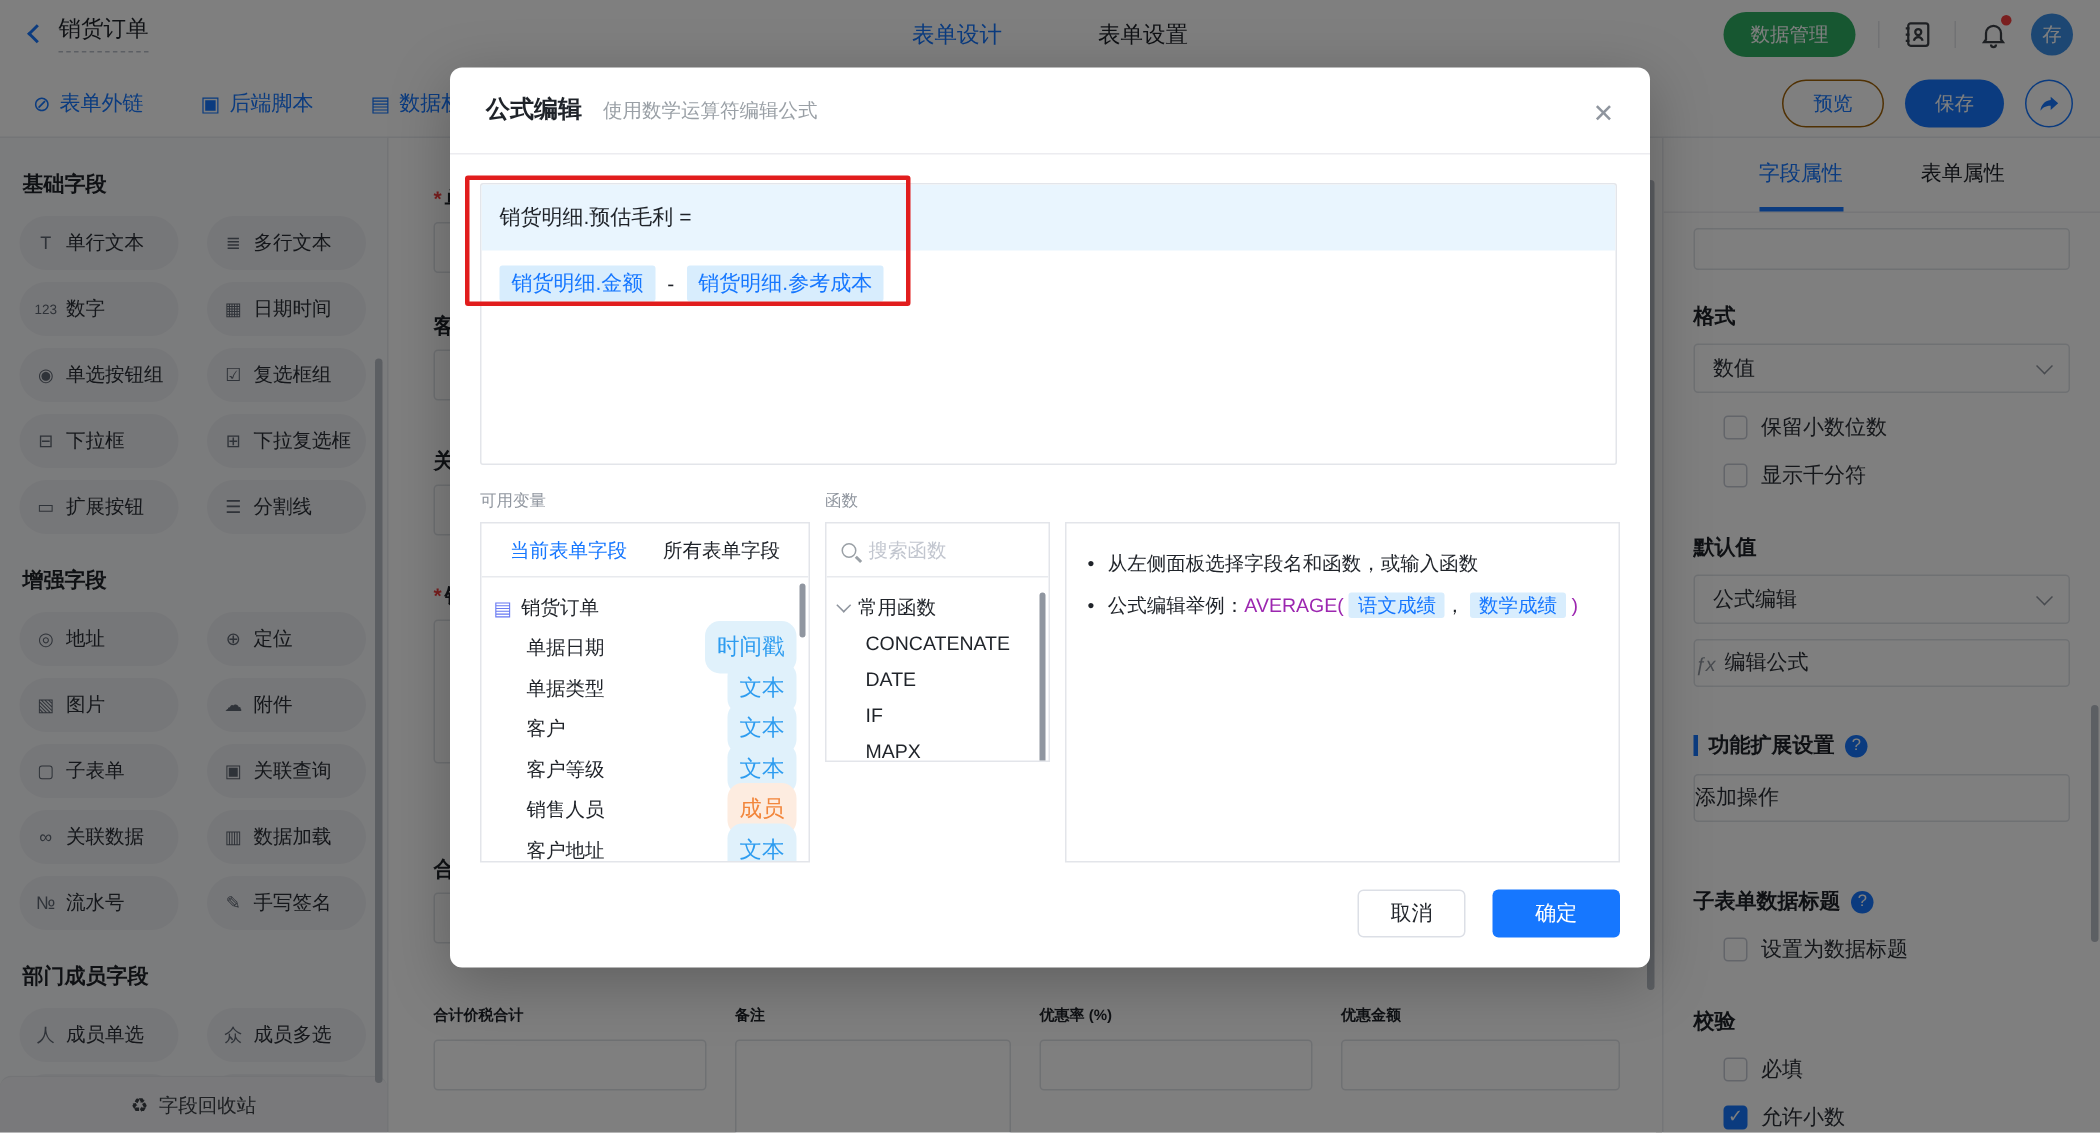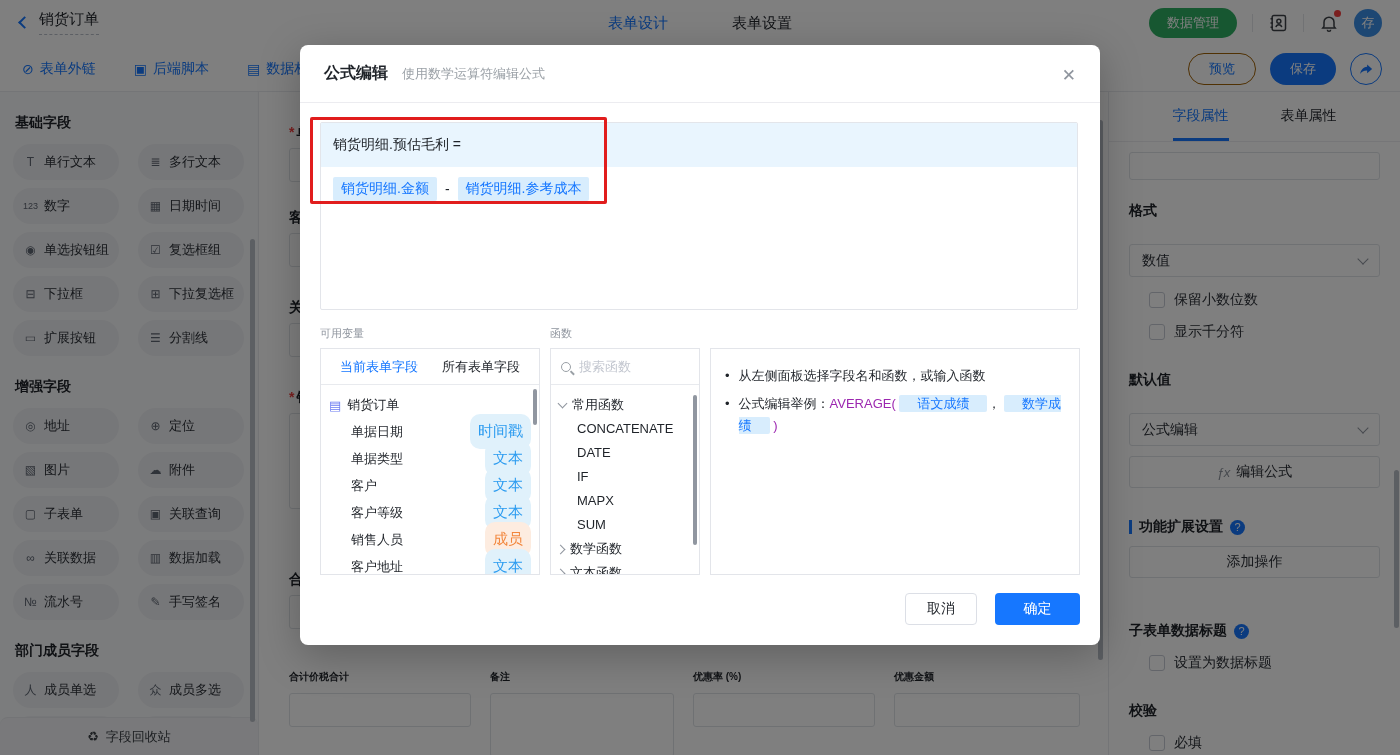--- a/index.html
+++ b/index.html
@@ -59,27 +59,27 @@
 .cv-scroll { position:absolute; left:1098px; top:120px; width:5px; height:540px; background:#b9bec6; border-radius:3px; z-index:2; }
 
 
 .props { position:absolute; left:1108px; top:92px; width:292px; height:663px; background:#fff; border-left:1px solid #e8eaee; }
 .p-tabs { display:flex; height:50px; align-items:stretch; justify-content:center; gap:52px; border-bottom:1px solid #ececf0; }
 .p-tab { font-size:14px; color:#1f2329; line-height:47px; cursor:pointer; border-bottom:3px solid transparent; }
 .p-tab.active { color:#1677ff; border-bottom-color:#1677ff; }
 .p-body { padding:10px 20px 0; }
 .p-input { height:28px; border:1px solid #dfe2e7; border-radius:3px; width:100%; outline:none; font-size:13px; padding:0 8px; }
 .p-h { font-size:14px; font-weight:bold; margin-top:22px; }
-.p-select { margin-top:24px; height:33px; border:1px solid #dfe2e7; border-radius:3px; display:flex; align-items:center; justify-content:space-between; padding:0 12px; font-size:14px; color:#2b2f36; cursor:pointer; }
+.p-select { margin-top:9px; height:33px; border:1px solid #dfe2e7; border-radius:3px; display:flex; align-items:center; justify-content:space-between; padding:0 12px; font-size:14px; color:#2b2f36; cursor:pointer; }
 .chev-down { width:8px; height:8px; border-left:1px solid #8f959e; border-bottom:1px solid #8f959e; transform:rotate(-45deg); margin-top:-4px; }
 .p-cb-row { display:flex; align-items:center; gap:9px; margin-top:14px; font-size:14px; color:#2b2f36; cursor:pointer;padding-left:20px; }
 .cb { width:16px; height:16px; border:1px solid #c6cbd4; border-radius:3px; background:#fff; flex:none; position:relative; }
 .cb.checked { background:#1677ff; border-color:#1677ff; }
 .cb.checked::after { content:"✓"; position:absolute; left:2px; top:-1px; color:#fff; font-size:12px; }
-.p-btn { margin-top:10px; height:32px; border:1px solid #dfe2e7; border-radius:3px; background:#fff; width:100%; display:flex; align-items:center; justify-content:center; gap:6px; font-size:14px; color:#2b2f36; cursor:pointer; }
+.p-btn { margin-top:10px; height:32px; border:1px solid #dfe2e7; border-radius:3px; background:#fff; width:100%; display:flex; align-items:center; justify-content:flex-start; gap:6px; font-size:14px; color:#2b2f36; cursor:pointer; }
 .fx { color:#8f959e; font-style:italic; font-size:13px; }
 .p-sec { display:flex; align-items:center; gap:7px; font-size:14px; font-weight:bold; margin-top:30px; }
 .bluebar { width:3px; height:14px; background:#1677ff; }
 .qmark { width:15px; height:15px; border-radius:50%; background:#1677ff; color:#fff; font-size:11px; display:flex; align-items:center; justify-content:center; font-weight:normal; }
 .mt28 { margin-top:30px; }
 .pp-scroll { position:absolute; left:1394px; top:470px; width:5px; height:158px; background:#b9bec6; border-radius:3px; z-index:2; }
 
 
 .overlay { position:absolute; inset:0; background:rgba(0,0,0,0.50); z-index:10; }
 .modal { position:absolute; left:300px; top:45px; width:800px; height:600px; background:#fff; border-radius:8px; box-shadow:0 10px 40px rgba(0,0,0,.25); z-index:20; }
@@ -99,38 +99,38 @@
 .v-tab { color:#1f2329; cursor:pointer; }
 .v-tab.active { color:#1677ff; }
 .v-list { padding:7px 8px 0; font-size:13px; }
 .v-root { display:flex; align-items:center; gap:6px; height:26px; color:#1f2329; cursor:pointer; }
 .doc { color:#6b7cf2; font-size:13px; }
 .v-item { display:flex; align-items:center; justify-content:space-between; padding-left:22px; height:27px; cursor:pointer; }
 .badge { font-size:15px; padding:8px 8px; border-radius:10px; }
 .badge.blue { background:#e0f1fb; color:#2d9cf0; }
 .badge.orange { background:#fdece0; color:#f2863c; }
 .v-scroll { position:absolute; right:2px; top:40px; width:4px; height:36px; background:#9096a0; border-radius:2px; }
-.m-fns { position:absolute; left:250px; top:303px; width:150px; height:227px; border:1px solid #e3e5ea; overflow:hidden; }
+.m-fns { position:absolute; left:250px; top:303px; width:150px; height:160px; border:1px solid #e3e5ea; overflow:hidden; }
 .fn-search { height:36px; border-bottom:1px solid #e8eaee; display:flex; align-items:center; gap:8px; padding:0 10px; }
 .mag { width:10px; height:10px; border:1.5px solid #9aa0a6; border-radius:50%; position:relative; flex:none; }
 .mag::after { content:""; position:absolute; width:5px; height:1.5px; background:#9aa0a6; transform:rotate(45deg); left:8px; top:9px; }
 .fn-input { border:0; outline:none; width:95px; font-size:13px; color:#333; background:transparent; }
 .fn-input::placeholder { color:#c2c6cf; }
 .fn-list { padding:8px 0; font-size:13px; color:#1f2329; }
 .fn-group { display:flex; align-items:center; gap:6px; padding-left:8px; height:24px; cursor:pointer; }
 .gchev { width:7px; height:7px; border-left:1px solid #8f959e; border-bottom:1px solid #8f959e; flex:none; }
 .gchev.open { transform:rotate(-45deg); margin-top:-3px; }
 .gchev.closed { transform:rotate(-135deg); margin-left:-2px; }
 .fn-item { padding-left:26px; height:24px; line-height:24px; cursor:pointer; }
 .fn-scroll { position:absolute; right:2px; top:46px; width:4px; height:150px; background:#9096a0; border-radius:2px; }
 .m-tips { position:absolute; left:410px; top:303px; width:370px; height:227px; border:1px solid #e3e5ea; padding:16px 14px; font-size:13px; color:#1f2329; }
 .tip { display:flex; gap:9px; line-height:22px; margin-bottom:6px; }
 .tip .dot { font-size:13px; }
 .fnname { color:#9c27b0; }
-.tchip { background:#d8edfd; color:#1677ff; padding:1px 18px; border-radius:2px; }
+.tchip { background:#d8edfd; color:#1677ff; padding:1px 6px; border-radius:2px; }
 .btn-cancel { position:absolute; left:605px; top:548px; width:72px; height:32px; border:1px solid #dcdfe6; border-radius:4px; background:#fff; font-size:14px; color:#1f2329; cursor:pointer; }
 .btn-ok { position:absolute; left:695px; top:548px; width:85px; height:32px; border:0; border-radius:4px; background:#1677ff; font-size:14px; color:#fff; cursor:pointer; }
 
 
 .annotation { position:absolute; left:310px; top:117px; width:297px; height:87px; border:3px solid #e11d1d; border-radius:2px; z-index:30; pointer-events:none; }
 </style>
 </head>
 <body>
 
 <header class="topbar">

